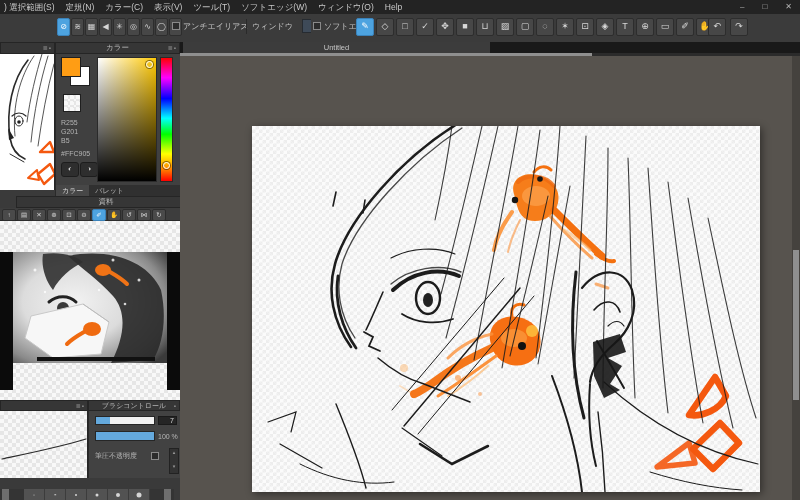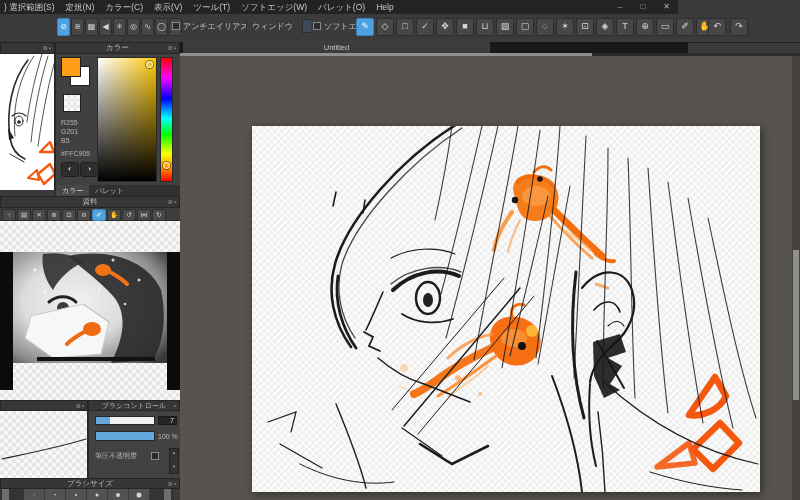--- a/index.html
+++ b/index.html
@@ -1,21 +1,21 @@
 <!DOCTYPE html>
 <html><head>
 <meta charset="utf-8">
 <style>
   html,body{margin:0;padding:0;background:#111;}
   .app{position:relative;width:800px;height:500px;overflow:hidden;background:#3a3a3a;
        font-family:"Liberation Sans","DejaVu Sans",sans-serif;color:#ccc;cursor:default;}
   .abs{position:absolute;}
 
   
-  .menubar{position:absolute;top:0;left:0;width:678px;height:14px;background:#232323;font-size:8.5px;line-height:14px;}
+  .menubar{position:absolute;top:0;left:0;width:800px;height:14px;background:#232323;font-size:8.5px;line-height:14px;}
   .menus{position:absolute;left:4px;top:0;display:flex;gap:11px;color:#c9c9c9;white-space:nowrap;}
   .menus span{display:inline-block;}
   .wincontrols{position:absolute;right:8px;top:0;display:flex;gap:18px;color:#b5b5b5;font-size:8px;line-height:13px;}
 
   
   .toolbar{position:absolute;top:14px;left:0;width:800px;height:28px;background:#3b3b3b;border-bottom:1px solid #1e1e1e;}
   .grp{position:absolute;top:4px;display:flex;gap:1px;}
   .tbtn{width:11px;height:16px;background:#474747;border:1px solid #2d2d2d;color:#d8d8d8;
         font-size:8px;line-height:15px;text-align:center;border-radius:2px;overflow:hidden;}
   .grp.tools{gap:2px;}
@@ -71,21 +71,21 @@
   .stepper{position:absolute;width:8px;background:#333;border:1px solid #222;color:#999;font-size:5px;text-align:center;line-height:6px;}
 
   
   .bs-body{position:absolute;left:0;top:489px;width:180px;height:11px;background:#3a3a3a;display:flex;}
   .bs-cell{width:20px;height:11px;background:#525252;border-right:1px solid #3c3c3c;position:relative;}
   .bs-cell i{position:absolute;left:50%;top:50%;transform:translate(-50%,-50%);border-radius:50%;background:#d5d5d5;display:block;}
   .bs-strip{width:24px;height:11px;background:#343434;position:relative;}
   .bs-thumb{position:absolute;top:0;width:7px;height:11px;background:#6e6e6e;}
 
   
-  .tabbar{position:absolute;left:180px;top:42px;width:508px;height:11px;background:#191919;}
+  .tabbar{position:absolute;left:180px;top:42px;width:620px;height:11px;background:#191919;}
   .doctab{position:absolute;left:3px;top:0;width:307px;height:11px;background:#3c3c3c;color:#c5c5c5;font-size:7.5px;line-height:11px;text-align:center;}
   .hscroll{position:absolute;left:180px;top:53px;width:620px;height:3px;background:#2b2b2b;}
   .hthumb{position:absolute;left:0;top:0;width:412px;height:3px;background:#8f8f8f;}
   .workspace{position:absolute;left:180px;top:56px;width:620px;height:444px;background:#57534e;overflow:hidden;}
   .canvas{position:absolute;left:72px;top:70px;width:508px;height:366px;background-color:#fbfbfb;
     background-image:linear-gradient(45deg,#ededed 25%,transparent 25%,transparent 75%,#ededed 75%),
                      linear-gradient(45deg,#ededed 25%,transparent 25%,transparent 75%,#ededed 75%);
     background-size:7px 7px;background-position:0 0,3.5px 3.5px;
     box-shadow:2px 2px 8px rgba(0,0,0,.45);overflow:hidden;}
   .vscroll{position:absolute;left:612px;top:0;width:8px;height:444px;background:#45423e;}
@@ -97,21 +97,21 @@
 <div class="app">
 
   <div class="menubar">
     <div class="menus">
       <span>) 選択範囲(S)</span>
       <span>定規(N)</span>
       <span>カラー(C)</span>
       <span>表示(V)</span>
       <span>ツール(T)</span>
       <span>ソフトエッジ(W)</span>
-      <span>パレット(O)</span>
+      <span>ウィンドウ(O)</span>
       <span>Help</span>
     </div>
     <div class="wincontrols">
       <span>–</span>
       <span>□</span>
       <span>✕</span>
     </div>
   </div>
 
   <div class="toolbar">
@@ -215,21 +215,21 @@
     </div>
     <div class="huebar">
       <div class="marker" style="left:2px;top:104px"></div>
     </div>
   </div>
   <div class="ctabs">
     <div class="ctab active">カラー</div>
     <div class="ctab">パレット</div>
   </div>
 
-  <div class="ph" style="left:0;top:196px;width:180px;height:12px">
+  <div class="ph" style="left:16px;top:196px;width:180px;height:12px">
     <span>資料</span>
     <span class="phicons"><span>≣</span><span>▪</span></span>
   </div>
   <div class="mat-tools">
     <div class="mbtn">↑</div>
     <div class="mbtn">▤</div>
     <div class="mbtn">✕</div>
     <div class="mbtn">⊕</div>
     <div class="mbtn">⊡</div>
     <div class="mbtn">⊖</div>
@@ -299,24 +299,20 @@
     </div>
     <div class="bclabel" style="left:69px;top:21px">100 %</div>
     <div class="bclabel" style="left:6px;top:40px">筆圧不透明度</div>
     <span class="cb" style="position:absolute;left:62px;top:41px"></span>
     <div class="stepper" style="left:80px;top:37px;height:24px">
       <div>▴</div>
       <div style="margin-top:8px">▾</div>
     </div>
   </div>
 
-  <div class="ph" style="left:0;top:478px;width:180px;height:11px">
-    <span>ブラシサイズ</span>
-    <span class="phicons"><span>≣</span><span>▪</span></span>
-  </div>
   <div class="bs-body">
     <div class="bs-strip">
         <div class="bs-thumb" style="left:2px"></div>
       </div>
     <div class="bs-cell">
         <i style="width:1px;height:1px"></i>
       </div>
     <div class="bs-cell">
         <i style="width:1.5px;height:1.5px"></i>
       </div>

